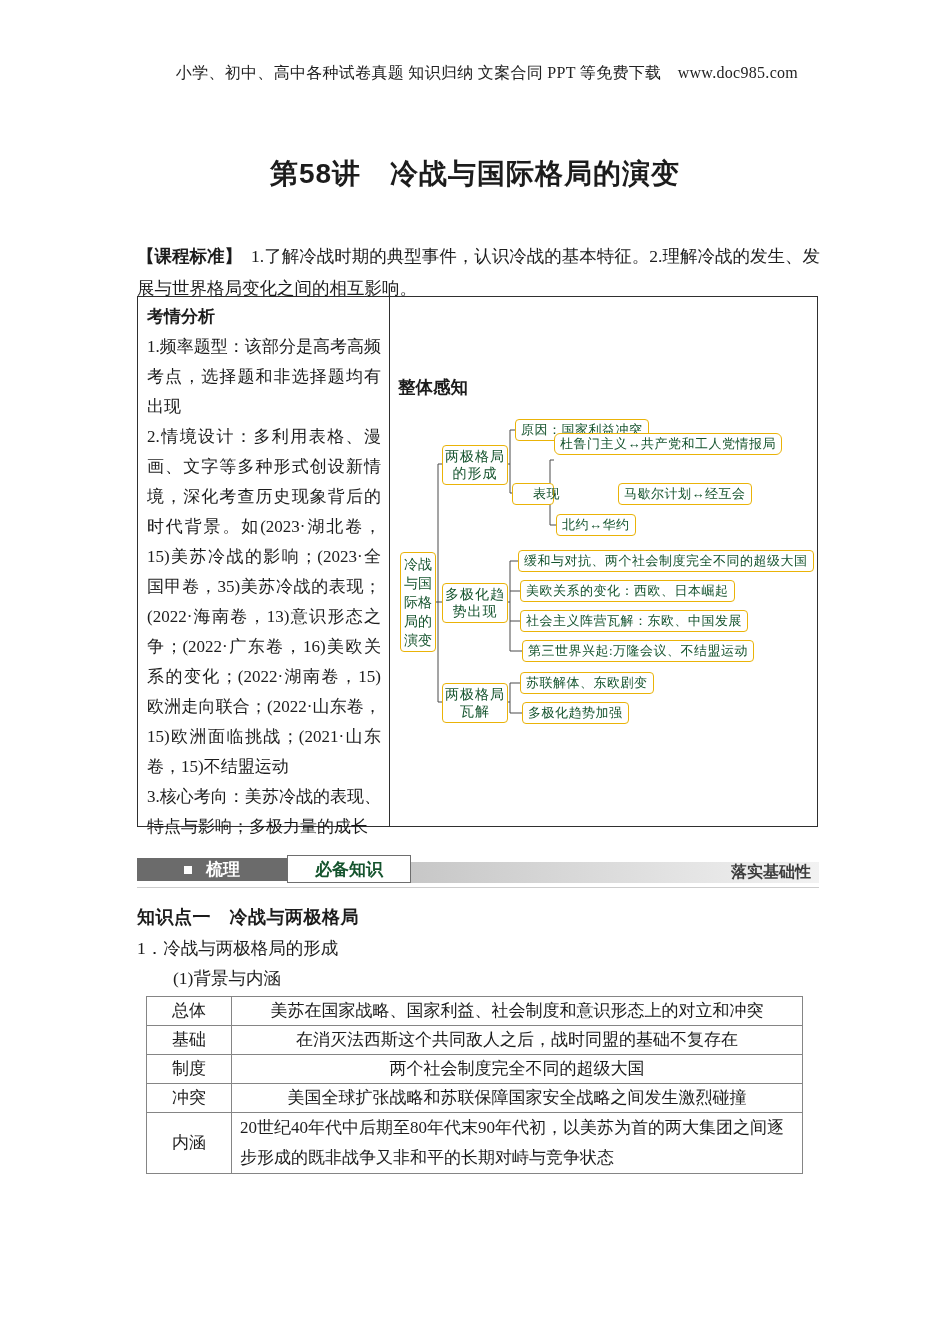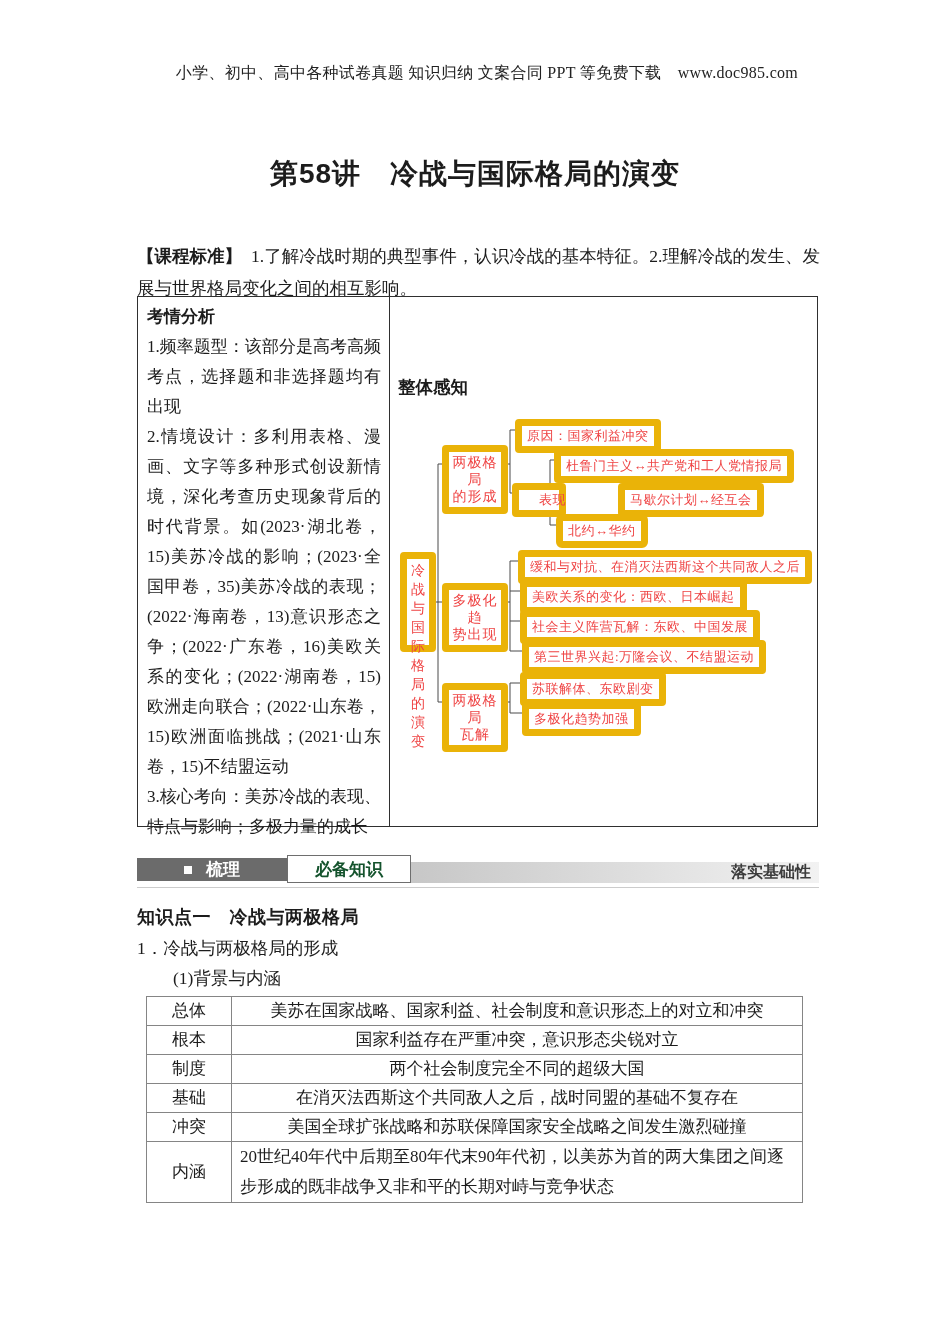--- a/index.html
+++ b/index.html
@@ -37,23 +37,23 @@
   .exam-title{font-weight:bold;font-size:17px;font-family:"Liberation Sans","DejaVu Sans",sans-serif;}
   .exam-cell p{margin:0;}
 
   
   .diagram{position:absolute;left:252px;top:0;right:0;bottom:0;}
   .ov-title{position:absolute;left:8px;top:78px;font-weight:bold;font-size:17.5px;
     font-family:"Liberation Sans","DejaVu Sans",sans-serif;}
   .connectors{position:absolute;left:0;top:0;}
   .nbox{
     position:absolute;box-sizing:border-box;background:#fff;
-    border:7px solid #eab308;border-radius:4px;
+    border:1px solid #eab308;border-radius:4px;
     font-size:13px;letter-spacing:0.5px;line-height:16px;
-    padding:2px 5px;white-space:nowrap;color:#ef4444;
+    padding:2px 5px;white-space:nowrap;color:#14532d;
   }
   .nbox.branch{
     width:66px;text-align:center;white-space:pre-line;
     font-size:14px;line-height:17px;letter-spacing:1px;padding:2px 1px;
   }
   .nbox.root{
     width:36px;height:100px;text-align:center;white-space:pre-line;
     font-size:14px;line-height:19px;letter-spacing:0;padding:2px 0 0 0;
   }
   .nbox.small{width:36px;text-align:center;padding:2px 20px;}
@@ -134,27 +134,27 @@
       <div class="nbox root" style="left:10px;top:255px;">冷战
 与国
 际格
 局的
 演变</div>
 
       <div class="nbox branch" style="left:52px;top:148px;">两极格局
 的形成</div>
       <div class="nbox" style="left:125px;top:122px;">原因：国家利益冲突</div>
       <div class="nbox small" style="left:122px;top:186px;">表现</div>
-      <div class="nbox" style="left:164px;top:152px;">杜鲁门主义↔共产党和工人党情报局</div>
+      <div class="nbox" style="left:164px;top:136px;border-radius:6px;">杜鲁门主义↔共产党和工人党情报局</div>
       <div class="nbox" style="left:184px;top:186px;margin-left:44px;">马歇尔计划↔经互会</div>
-      <div class="nbox" style="left:166px;top:217px;border-radius:6px;">北约↔华约</div>
+      <div class="nbox" style="left:166px;top:217px;">北约↔华约</div>
 
       <div class="nbox branch" style="left:52px;top:286px;">多极化趋
 势出现</div>
-      <div class="nbox" style="left:128px;top:253px;">缓和与对抗、在消灭法西斯这个共同敌人之后</div>
+      <div class="nbox" style="left:128px;top:253px;">缓和与对抗、两个社会制度完全不同的超级大国</div>
       <div class="nbox" style="left:130px;top:283px;">美欧关系的变化：西欧、日本崛起</div>
       <div class="nbox" style="left:130px;top:313px;">社会主义阵营瓦解：东欧、中国发展</div>
       <div class="nbox" style="left:132px;top:343px;">第三世界兴起:万隆会议、不结盟运动</div>
 
       <div class="nbox branch" style="left:52px;top:386px;">两极格局
 瓦解</div>
       <div class="nbox" style="left:130px;top:375px;">苏联解体、东欧剧变</div>
       <div class="nbox" style="left:132px;top:405px;">多极化趋势加强</div>
     </div>
   </div>
@@ -179,30 +179,26 @@
     <colgroup>
         <col class="c1">
         <col>
       </colgroup>
     <tbody>
       <tr class="r">
         <td>总体</td>
         <td>美苏在国家战略、国家利益、社会制度和意识形态上的对立和冲突</td>
       </tr>
       <tr class="r">
-        <td>根本</td>
-        <td>国家利益存在严重冲突，意识形态尖锐对立</td>
+        <td>基础</td>
+        <td>在消灭法西斯这个共同敌人之后，战时同盟的基础不复存在</td>
       </tr>
       <tr class="r">
         <td>制度</td>
         <td>两个社会制度完全不同的超级大国</td>
-      </tr>
-      <tr class="r">
-        <td>基础</td>
-        <td>在消灭法西斯这个共同敌人之后，战时同盟的基础不复存在</td>
       </tr>
       <tr class="r">
         <td>冲突</td>
         <td>美国全球扩张战略和苏联保障国家安全战略之间发生激烈碰撞</td>
       </tr>
       <tr class="r-tall">
         <td>内涵</td>
         <td class="val-left">20世纪40年代中后期至80年代末90年代初，以美苏为首的两大集团之间逐步形成的既非战争又非和平的长期对峙与竞争状态</td>
       </tr>
     </tbody>

